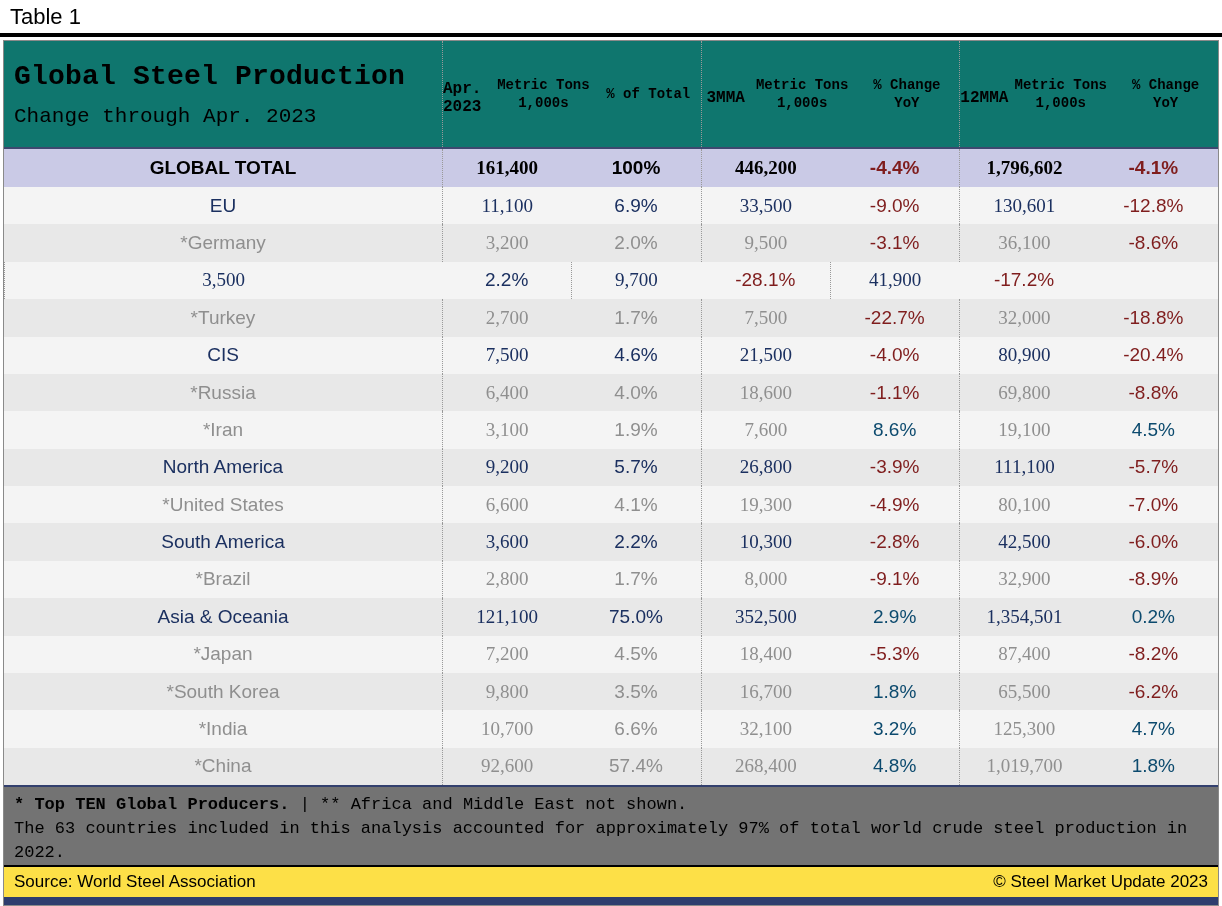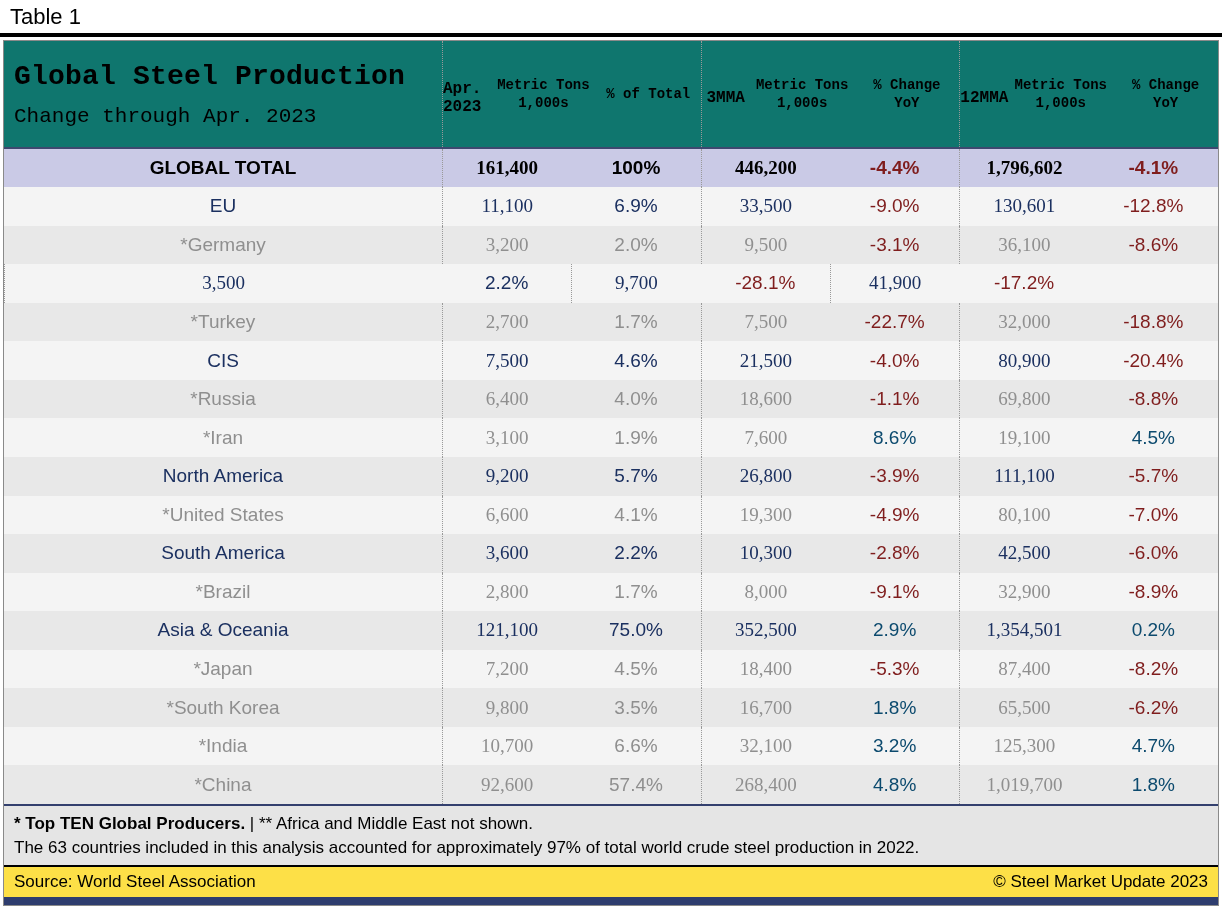--- a/index.html
+++ b/index.html
@@ -37,21 +37,21 @@
   .row-region,.row-country{flex:1 1 0;}
   .stripe-a{background:#f4f4f4;}
   .stripe-b{background:#e8e8e8;}
   .row-region{color:#1b3060;}
   .row-country{color:#8f8f8f;}
   .cell.group-start{border-left:1px dotted #999;font-family:Liberation Serif, serif;}
   .cell.neg{color:#7f1d1d;}
   .cell.pos{color:#0c4a6e;}
 
   
-  .notes{flex:0 0 59px;background:#e5e5e5;padding:6px 0 0 10px;box-sizing:border-box;}
+  .notes{flex:0 0 59px;background:#737373;padding:6px 0 0 10px;box-sizing:border-box;font-family:Liberation Mono, monospace;}
   .note-line{font-size:17px;line-height:24px;color:#000;}
   .note-bold{font-weight:bold;}
   .source-row{flex:0 0 30px;background:#fde047;display:flex;align-items:center;
               justify-content:space-between;padding:0 10px;box-sizing:border-box;font-size:17px;}
   .bottom-bar{flex:0 0 8px;background:#2e3d6e;}
 </style>
 </head>
 <body>
 
 <div id="stage">

